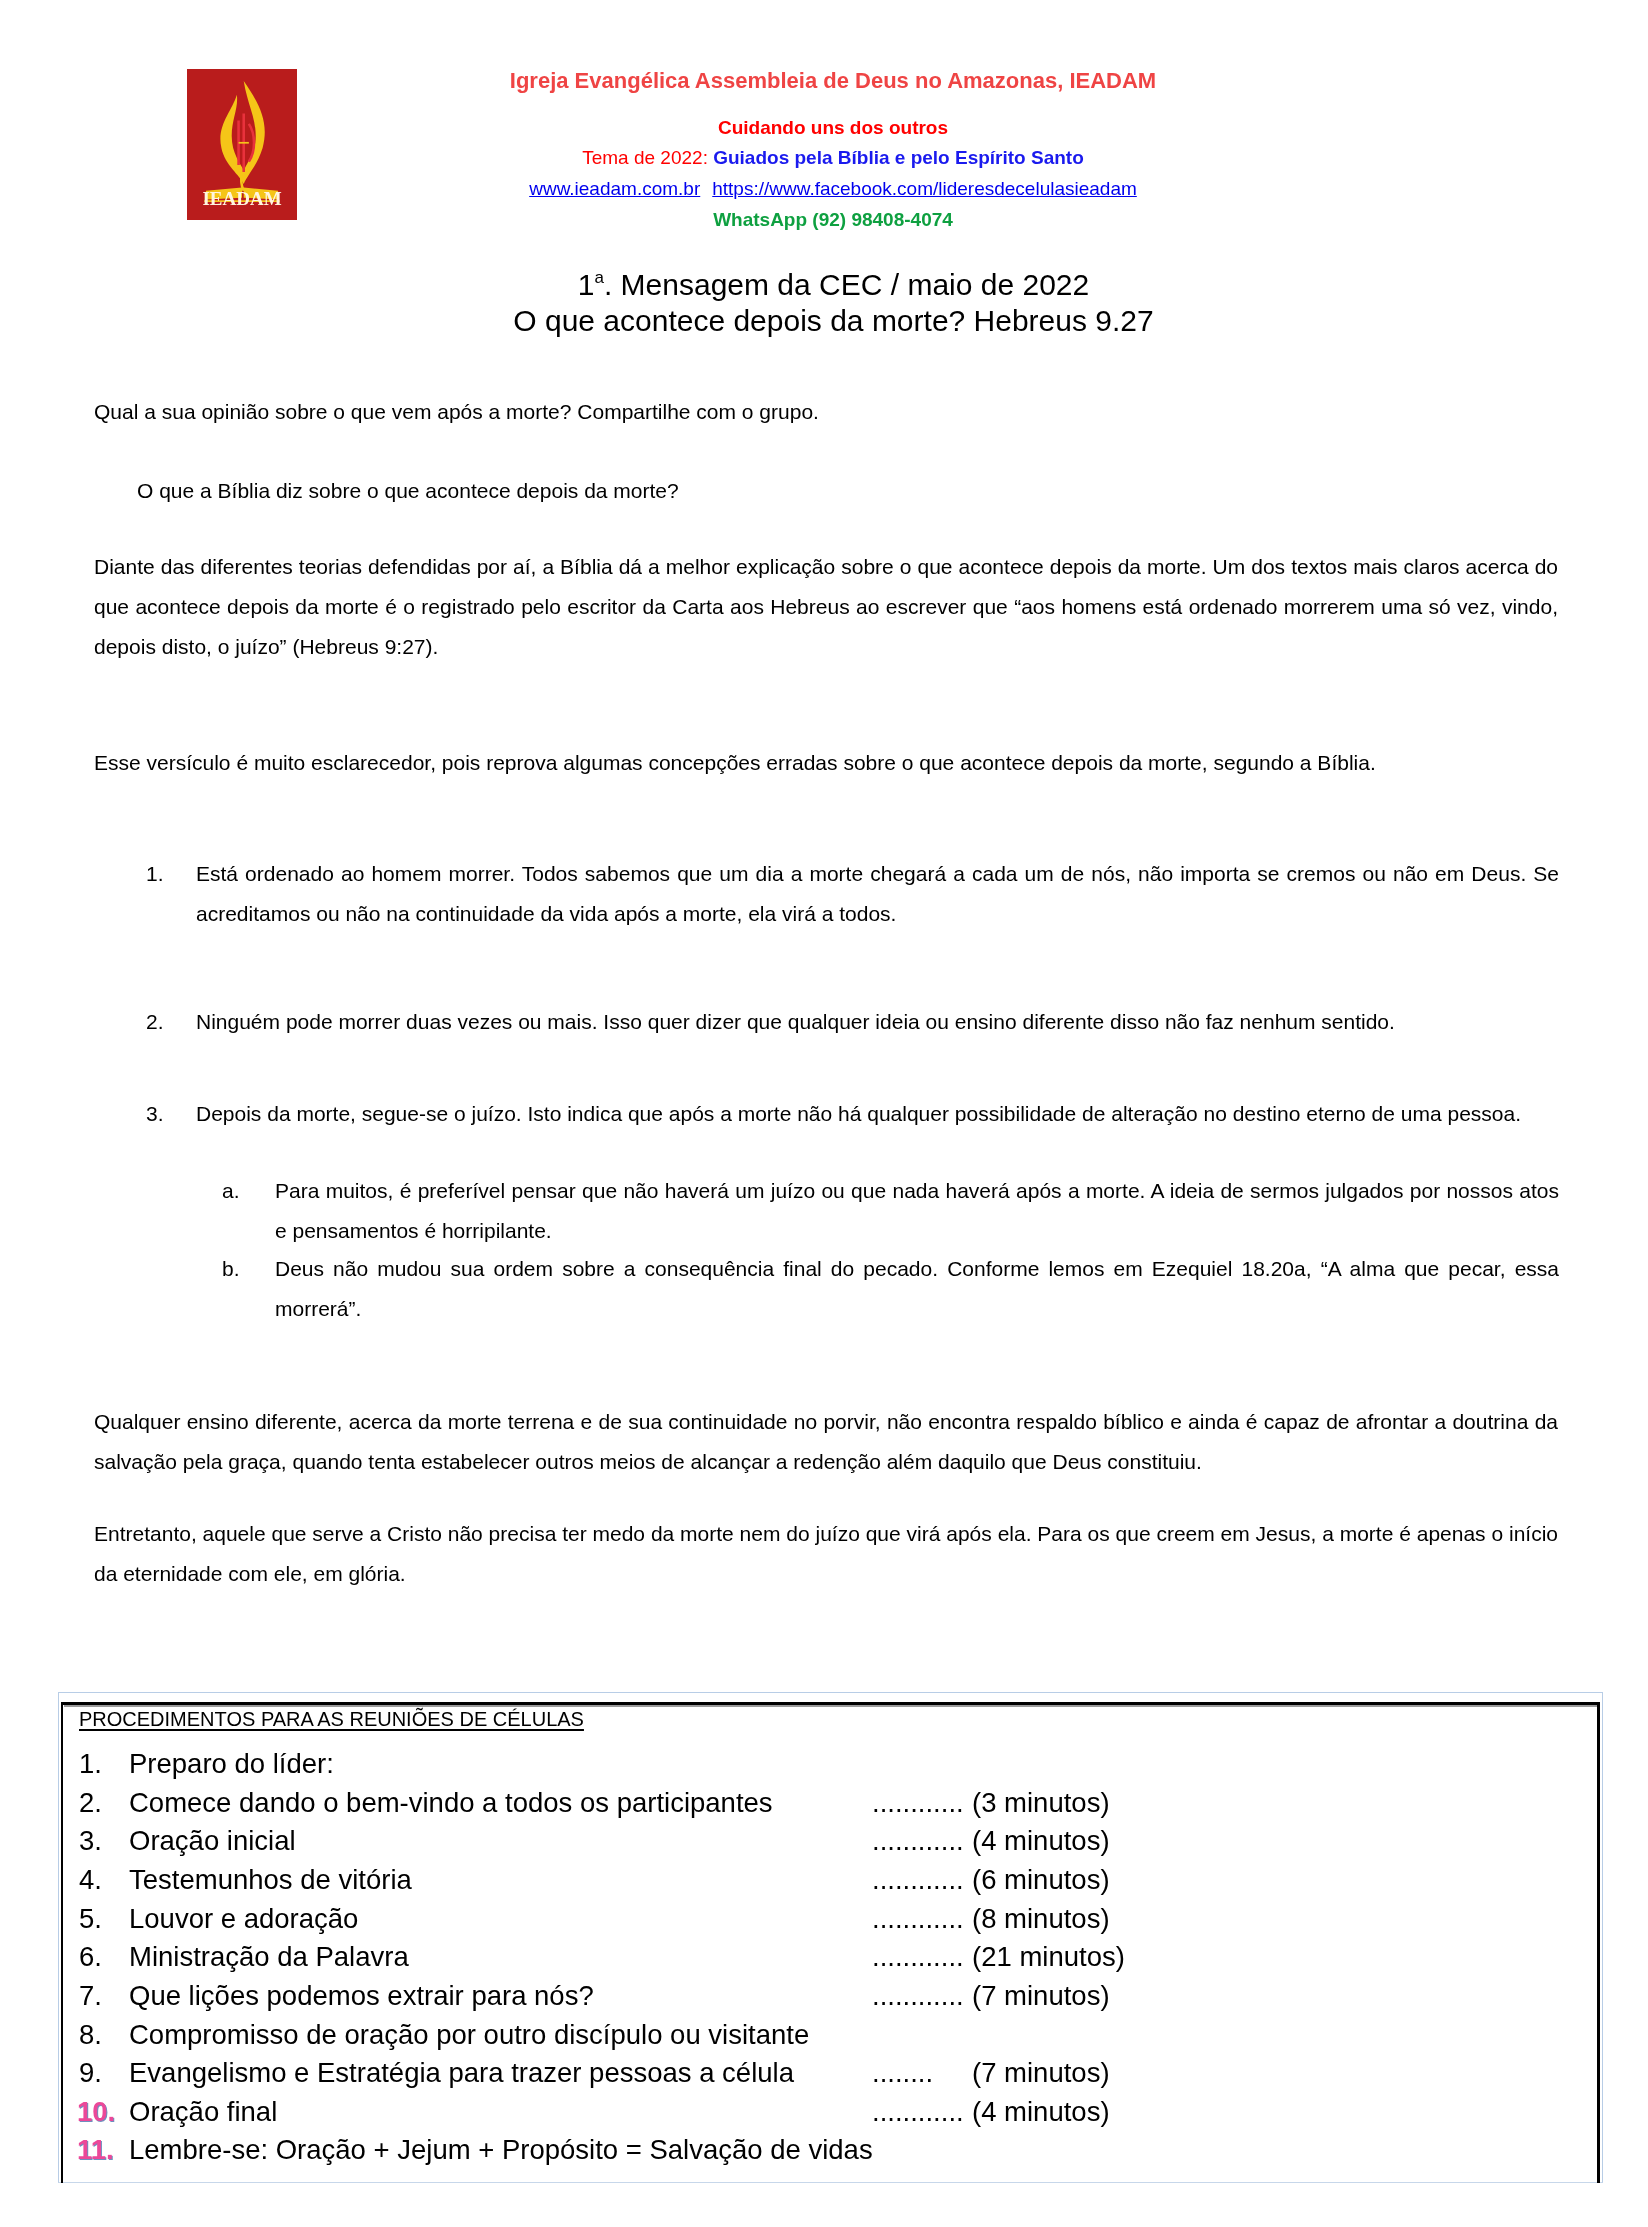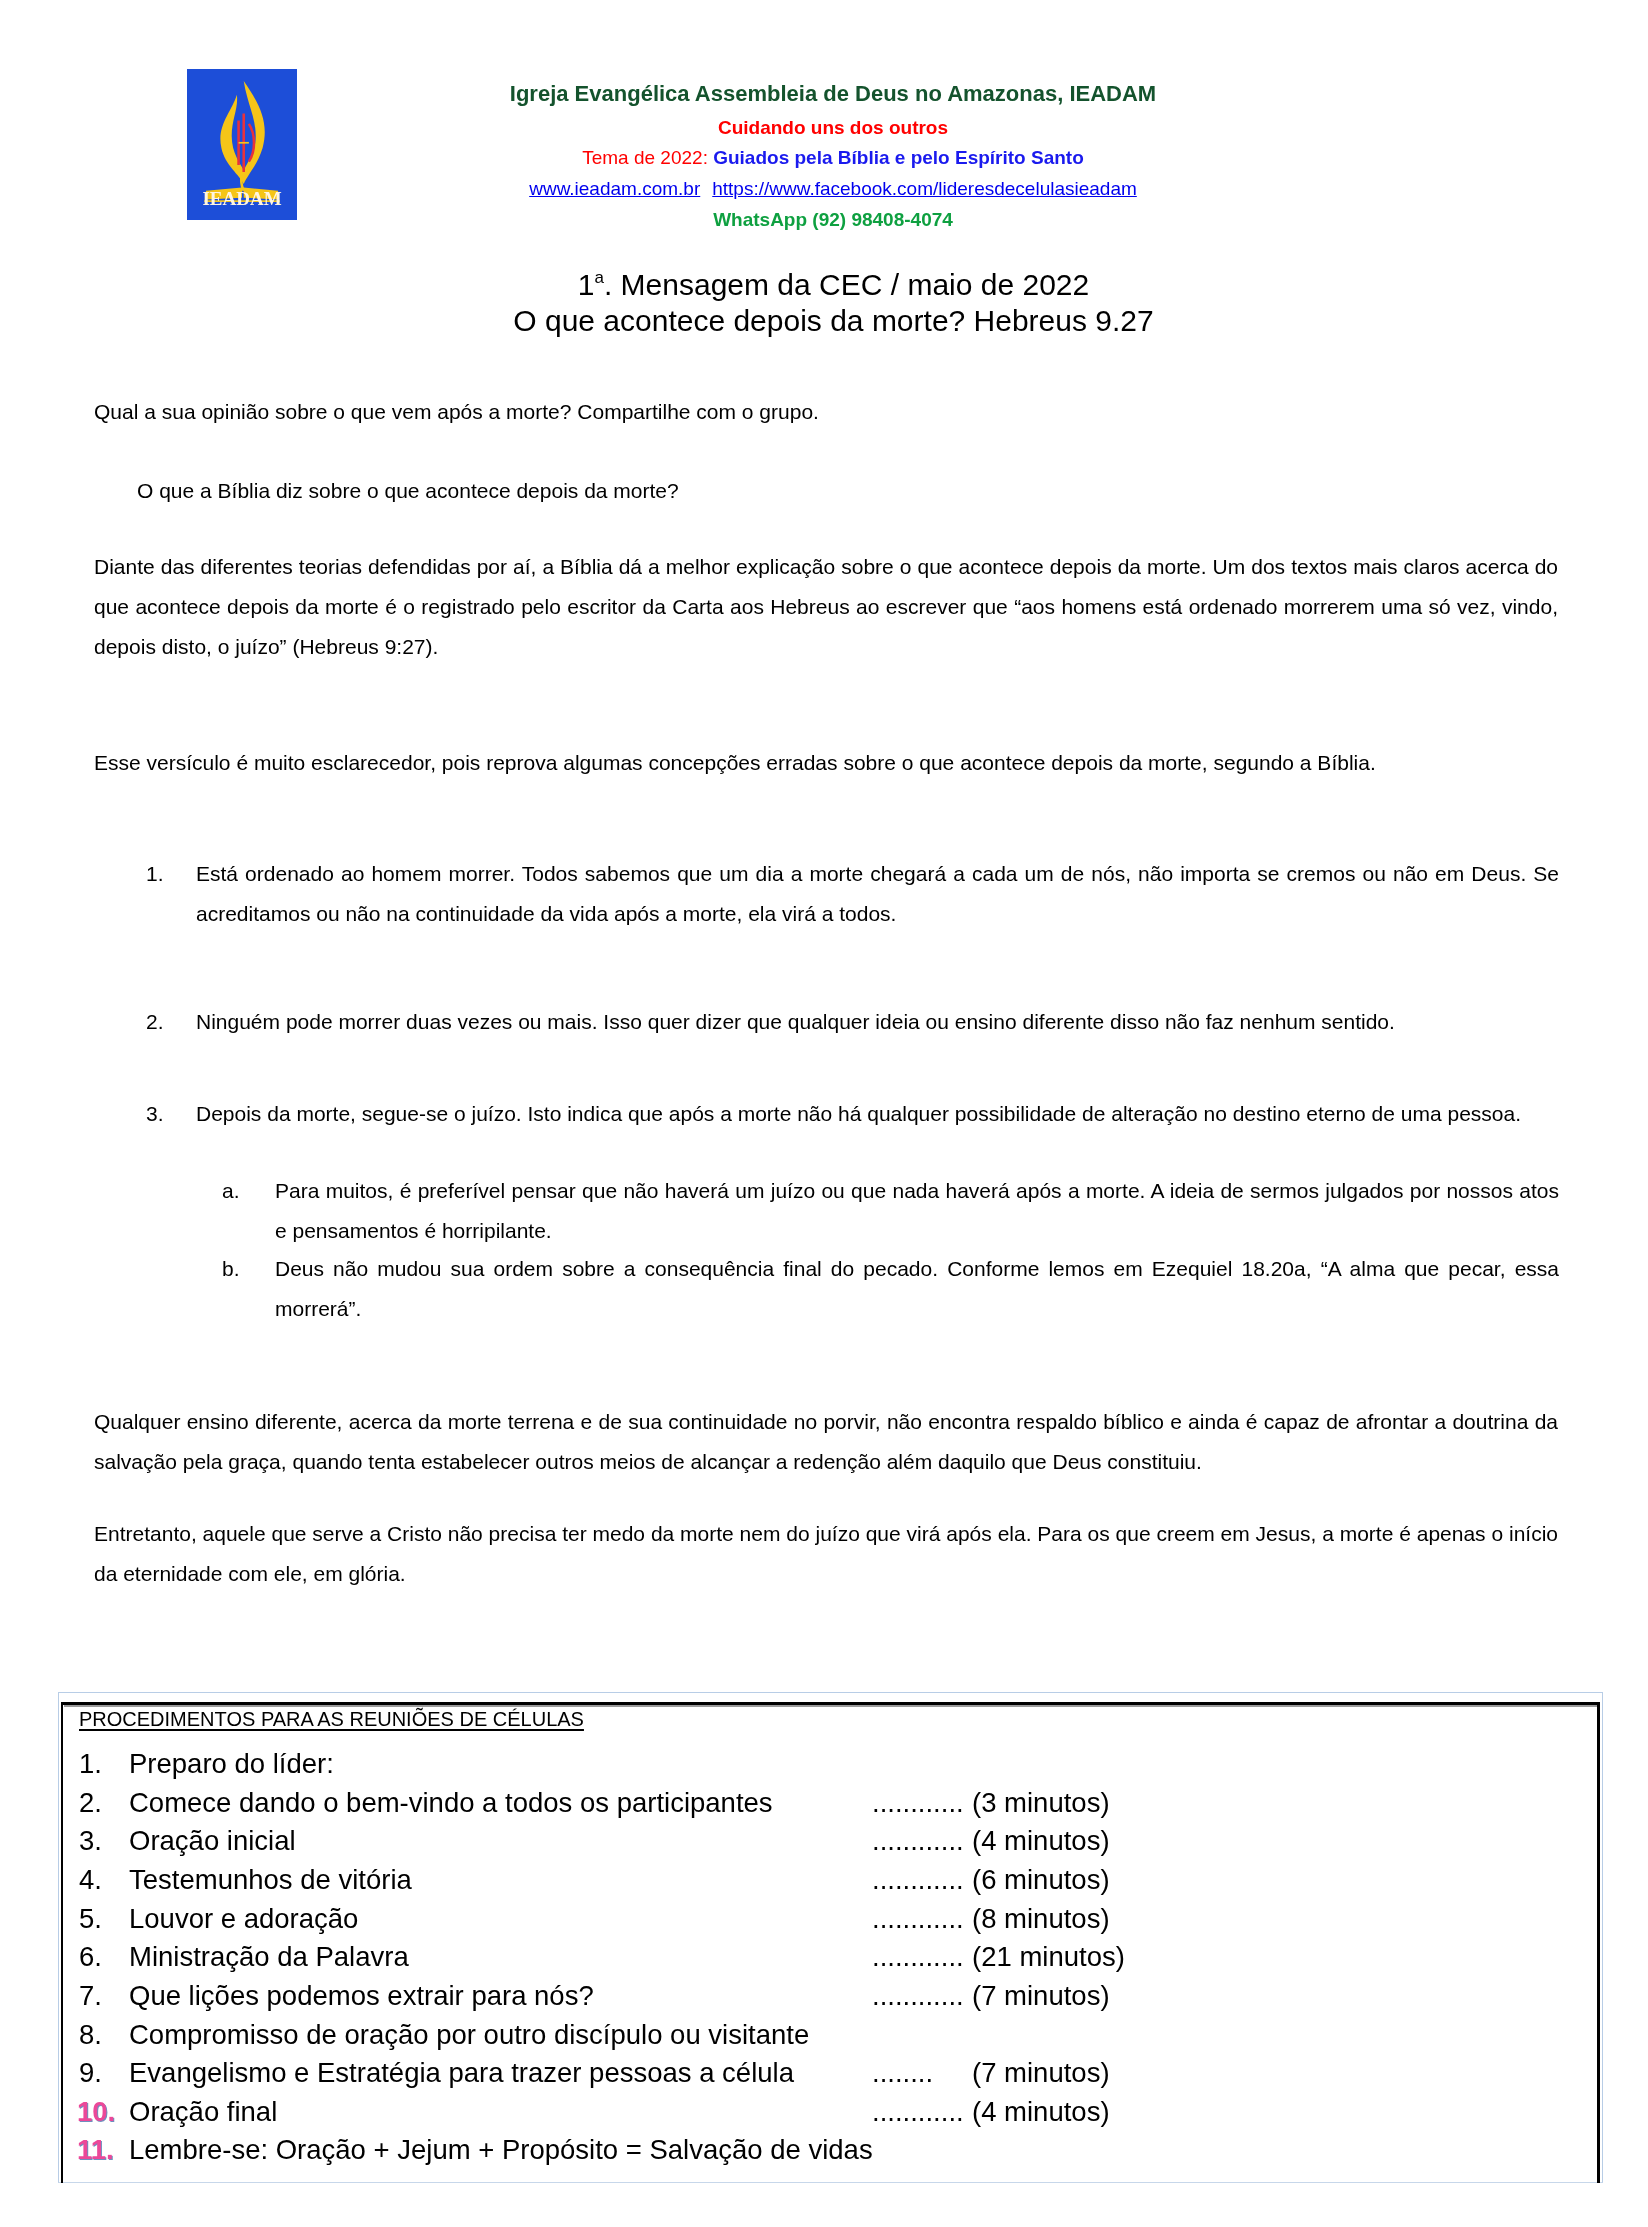--- a/index.html
+++ b/index.html
@@ -1,28 +1,28 @@
 <!DOCTYPE html>
 <html style="font-size:13.7px"><head>
 <meta charset="utf-8">
 <style>
   html, body { margin: 0; padding: 0; background: #ffffff; }
   body { width: 1649px; height: 2227px; position: relative; overflow: hidden;
          font-family: "Liberation Sans", "DejaVu Sans", sans-serif; color: #000; }
   .abs { position: absolute; }
 
   
-  .logo { left: 187px; top: 69px; width: 110px; height: 151px; background: #1d4ed8; }
+  .logo { left: 187px; top: 69px; width: 110px; height: 151px; background: #b91c1c; }
   .logo svg { position: absolute; left: 0; top: 0; }
   .logo-text { position: absolute; left: 0; right: 0; bottom: 10.3px; text-align: center;
                font-family: "Liberation Serif", "DejaVu Serif", serif; font-weight: bold;
                font-size: 19px; color: #fff5e0; letter-spacing: 0px; }
   .hdr { left: 378px; width: 910px; text-align: center; font-family: "Liberation Sans", sans-serif;
          font-weight: bold; white-space: nowrap; }
-  .hdr-1 { top: 81px; font-size: 22px; color: #14532d; }
+  .hdr-1 { top: 68px; font-size: 22px; color: #ef4444; }
   .hdr-2 { top: 117px; font-size: 19px; color: #ff0000; }
   .hdr-3 { top: 147px; font-size: 19px; }
   .hdr-3 .theme-label { color: #ff0000; font-weight: normal; }
   .hdr-3 .theme-value { color: #1a1aee; }
   .hdr-4 { top: 178px; font-size: 19px; font-weight: normal; }
   .hdr-4 a { color: #0000ee; text-decoration: underline; }
   .hdr-4 .gap { display: inline-block; width: 12px; }
   .hdr-5 { top: 209px; font-size: 19px; color: #0ea040; }
 
   

